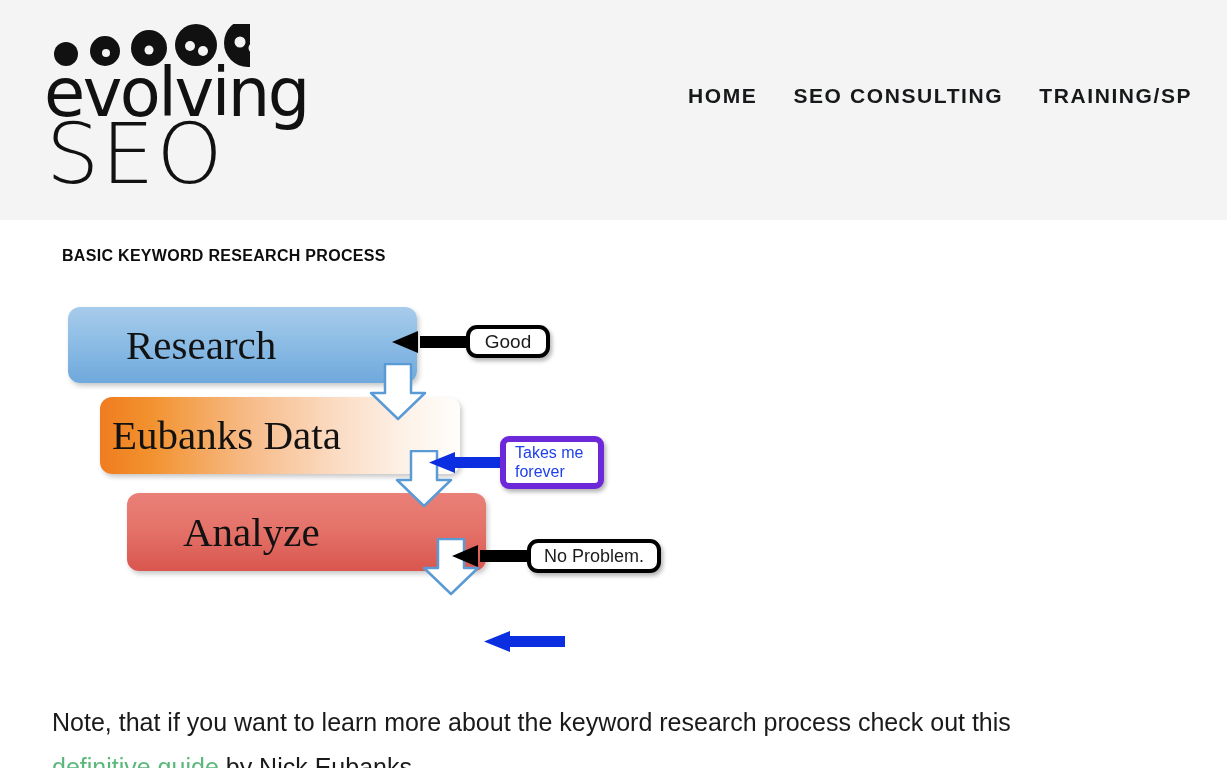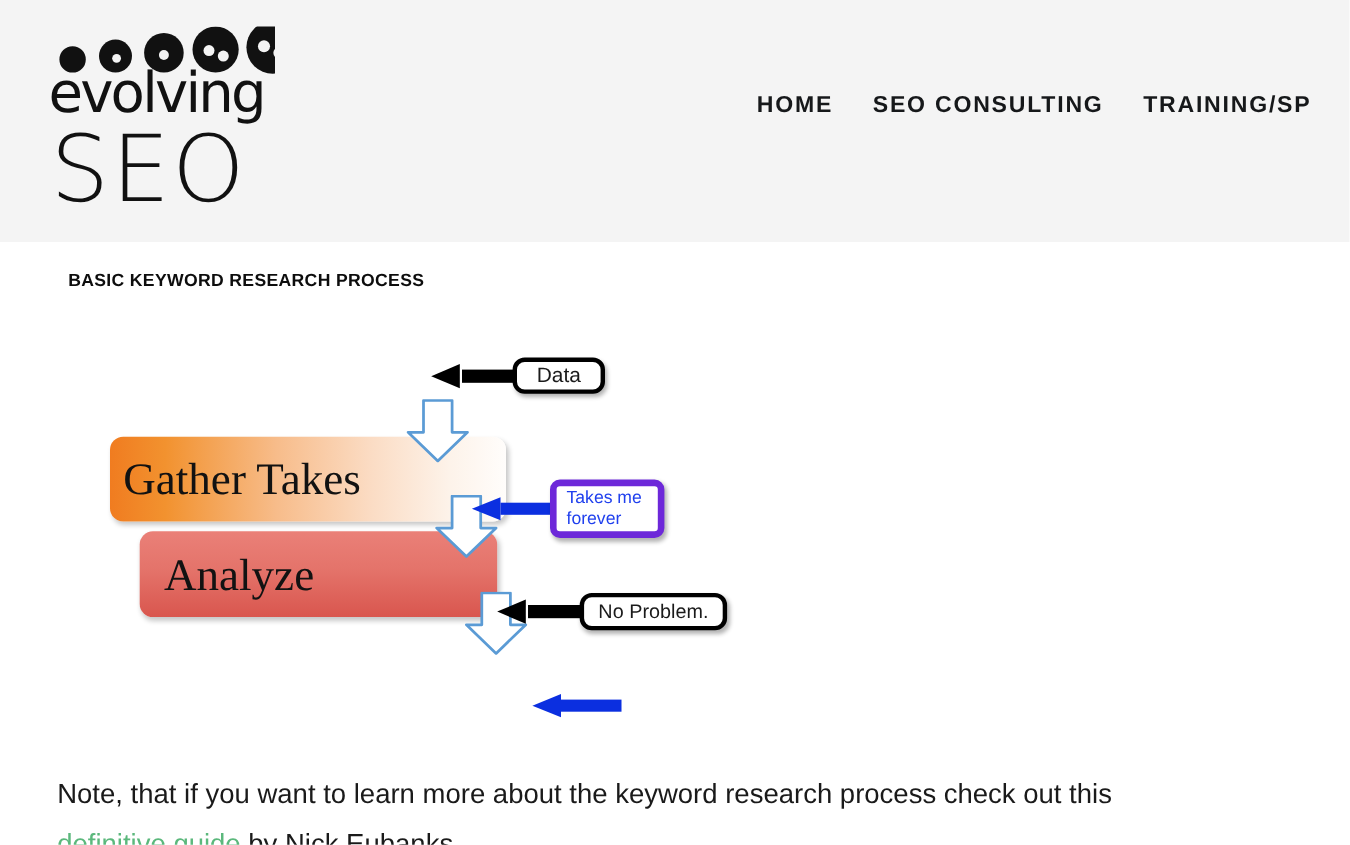--- a/index.html
+++ b/index.html
@@ -37,21 +37,21 @@
     left: 6px;
     top: 8px;
     width: 200px;
     height: 44px;
   }
   #logo-wordmark-top {
     position: absolute;
     left: 0px;
     top: 44px;
     font-family: "DejaVu Sans", sans-serif;
-    font-size: 51px;
+    font-size: 67px;
     font-weight: 400;
     letter-spacing: -2.5px;
     color: #111111;
     line-height: 1;
   }
   #logo-wordmark-bottom {
     position: absolute;
     left: 2px;
     top: 96px;
     font-family: "DejaVu Sans", sans-serif;
@@ -133,23 +133,24 @@
     left: 68px; top: 37px;
     width: 349px; height: 76px;
     background: linear-gradient(to bottom, #a8cbeb 0%, #90bfe6 40%, #6fa8dc 100%);
   }
   #box-gather {
     left: 100px; top: 127px;
     width: 360px; height: 77px;
     background: linear-gradient(to right, #f07c20 0%, #f2922f 14%, #f7bc8a 42%, #fbdcc4 66%, #fdf3ea 86%, #fffdfb 100%);
   }
   #box-analyze {
-    left: 127px; top: 213px;
+    left: 127px; top: 223px;
     width: 325px; height: 78px;
     background: linear-gradient(to bottom, #ea8078 0%, #e4736a 45%, #d9564e 100%);
+    padding-left: 34px;
   }
   #box-manage {
     left: 155px; top: 302px;
     width: 350px; height: 78px;
     background: linear-gradient(to bottom, #d4e59a 0%, #cadf8c 40%, #b3d25e 100%);
   }
   #box-manage > .flow-label { padding-left: 22px; }
   #box-analyze > .flow-label { padding-left: 22px; }
   #box-gather  > .flow-label { padding-left: 12px; }
   #box-research > .flow-label { padding-left: 58px; }
@@ -280,23 +281,26 @@
   </nav>
 
 </div>
 
 <div id="content">
 
   <div id="section-title">BASIC KEYWORD RESEARCH PROCESS</div>
 
   <div id="diagram">
 
+    <div class="flow-box" id="box-research">
+      <span class="flow-label">Research</span>
+    </div>
 
     <div class="flow-box" id="box-gather">
-      <span class="flow-label">Gather Takes</span>
+      <span class="flow-label">Eubanks Data</span>
     </div>
 
     <div class="flow-box" id="box-analyze">
       <span class="flow-label">Analyze</span>
     </div>
 
 
     <svg class="down-arrow" id="arrow-1" viewBox="0 0 60 58">
       <polygon points="17,1 43,1 43,30 57,30 30,56 3,30 17,30" fill="#ffffff" stroke="#5b9bd5" stroke-width="2.5" stroke-linejoin="round"></polygon>
     </svg>
@@ -324,21 +328,21 @@
         <polygon points="478,275 478,297 452,286" fill="#000000"></polygon>
       </g>
 
       <g>
         <rect x="510" y="366" width="55" height="11" fill="#0b2fe0"></rect>
         <polygon points="510,361 510,382 484,371.5" fill="#0b2fe0"></polygon>
       </g>
     </svg>
 
     <div class="callout callout-black" id="callout-good">
-      <span class="callout-text">Data</span>
+      <span class="callout-text">Good</span>
     </div>
 
     <div class="callout callout-blue" id="callout-takes">
       <span class="callout-text">Takes me
 forever</span>
     </div>
 
     <div class="callout callout-black" id="callout-noproblem">
       <span class="callout-text">No Problem.</span>
     </div>

